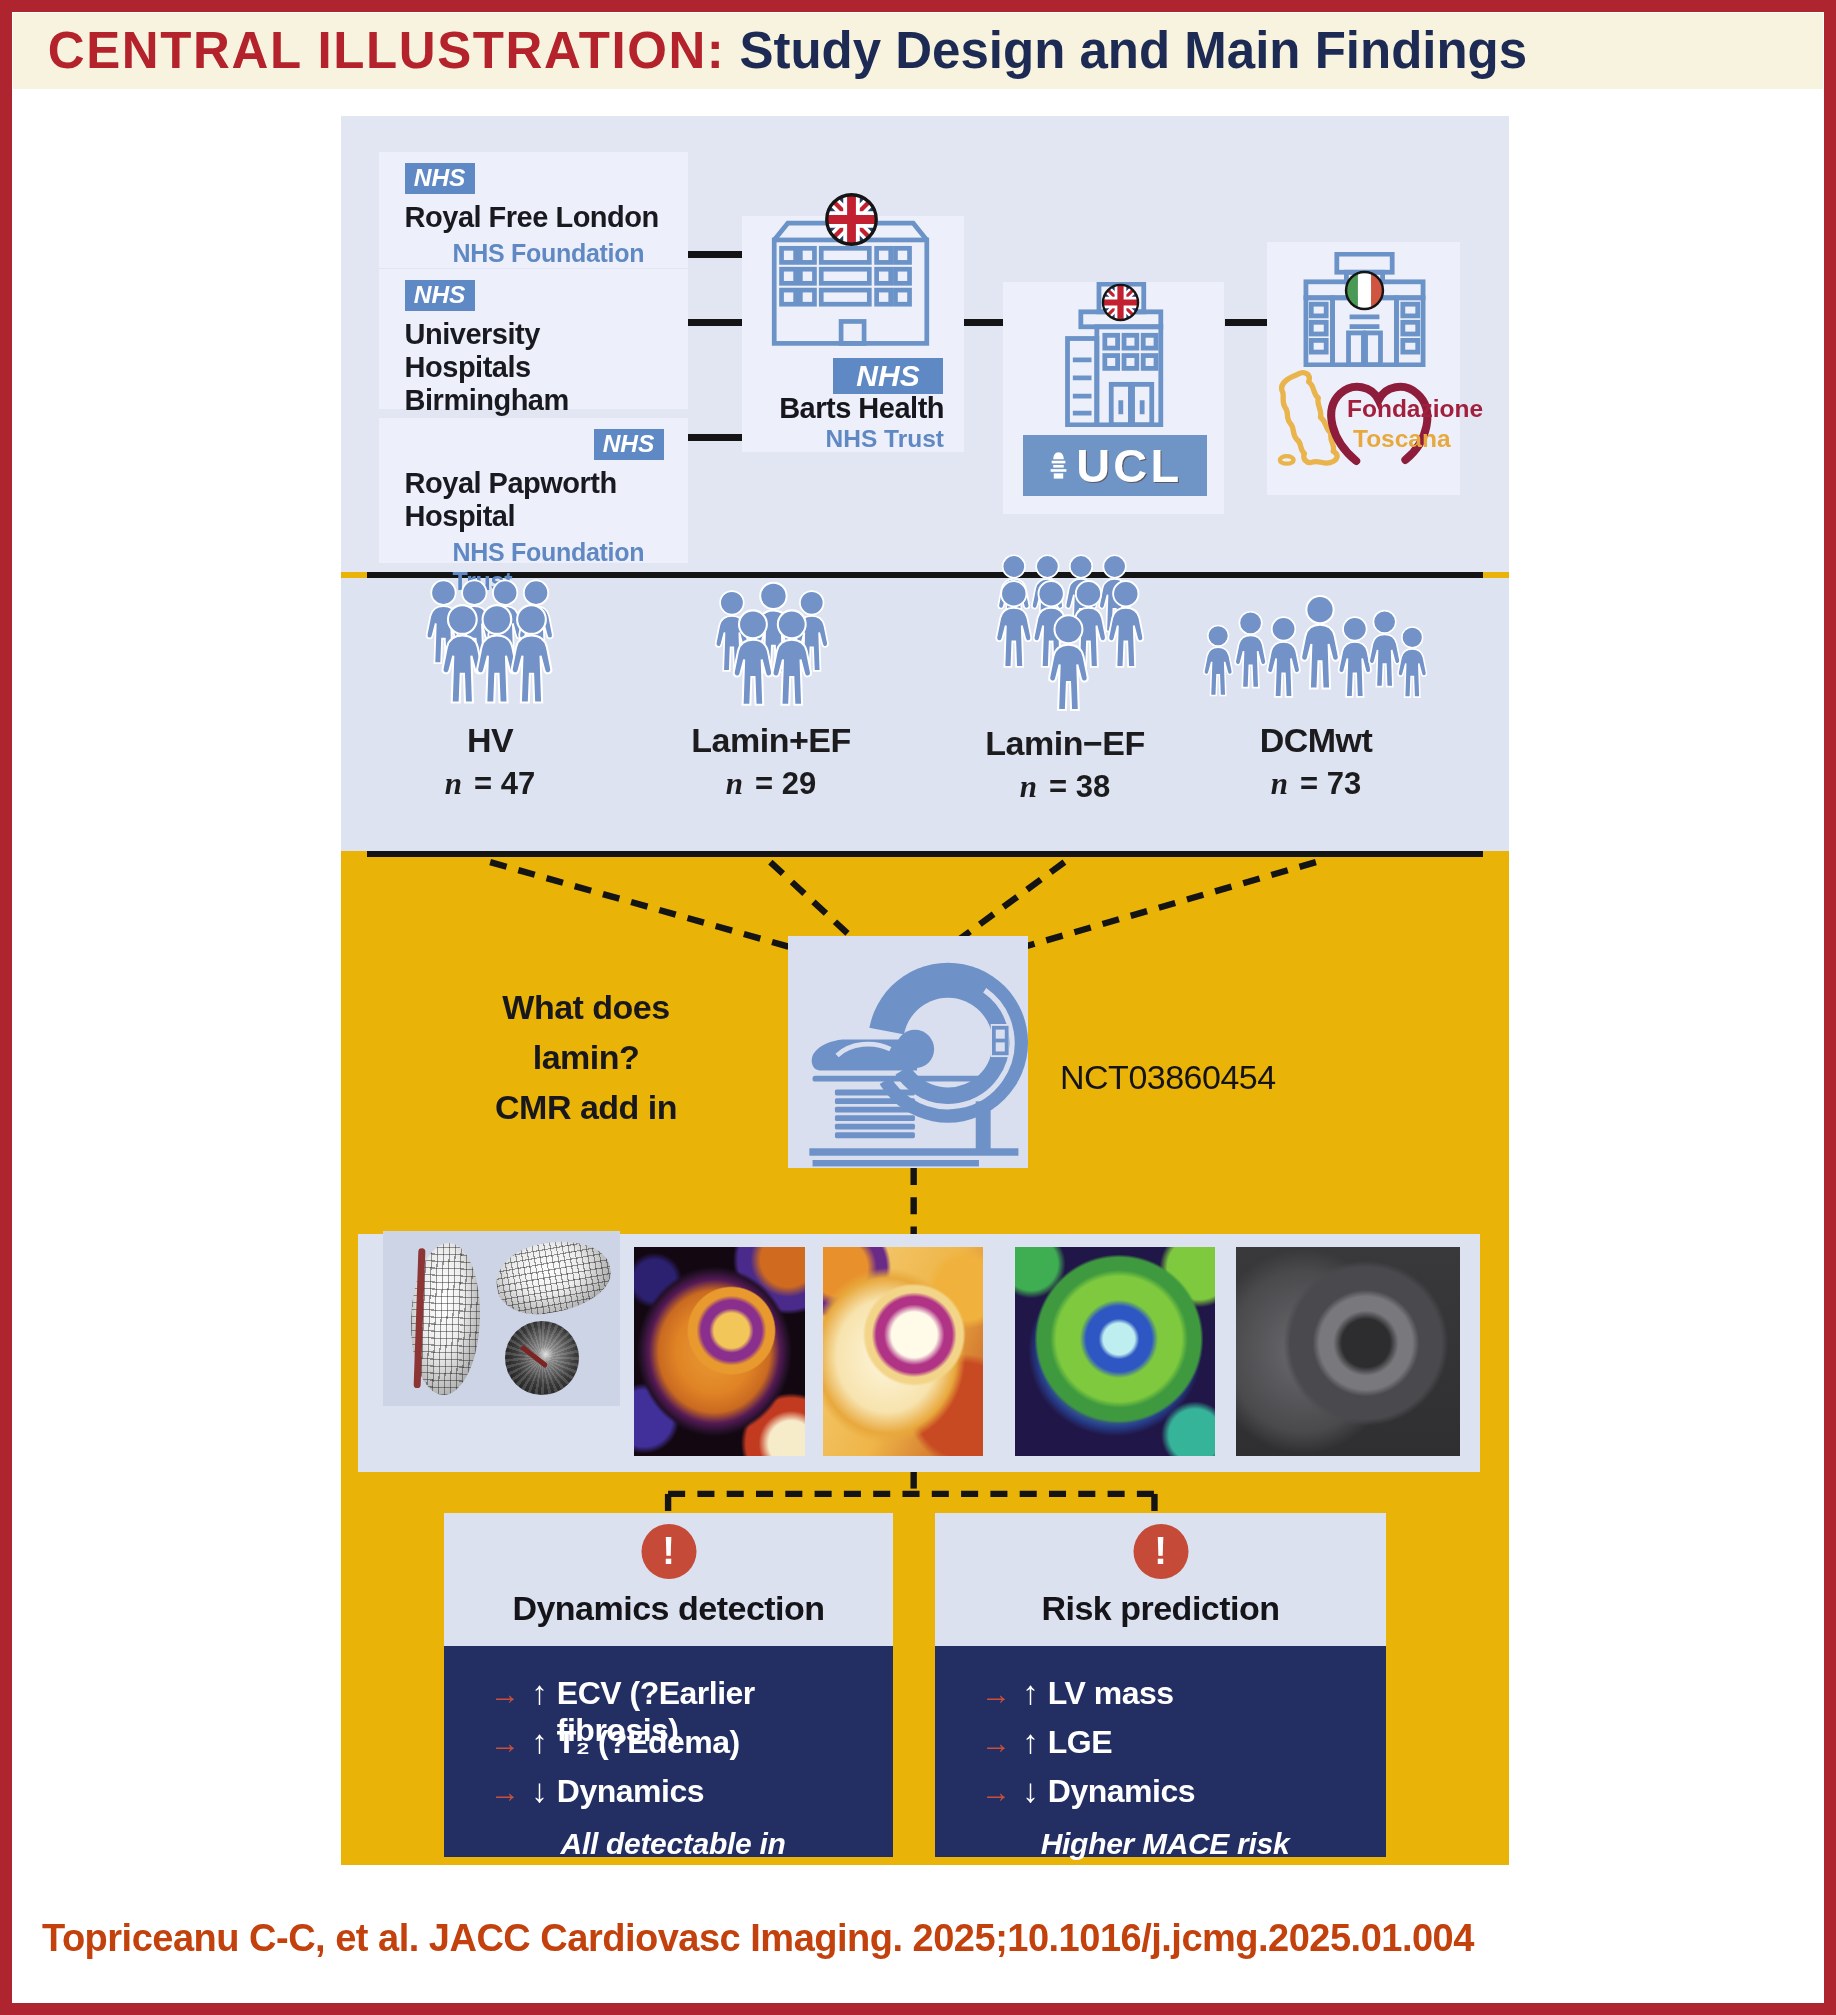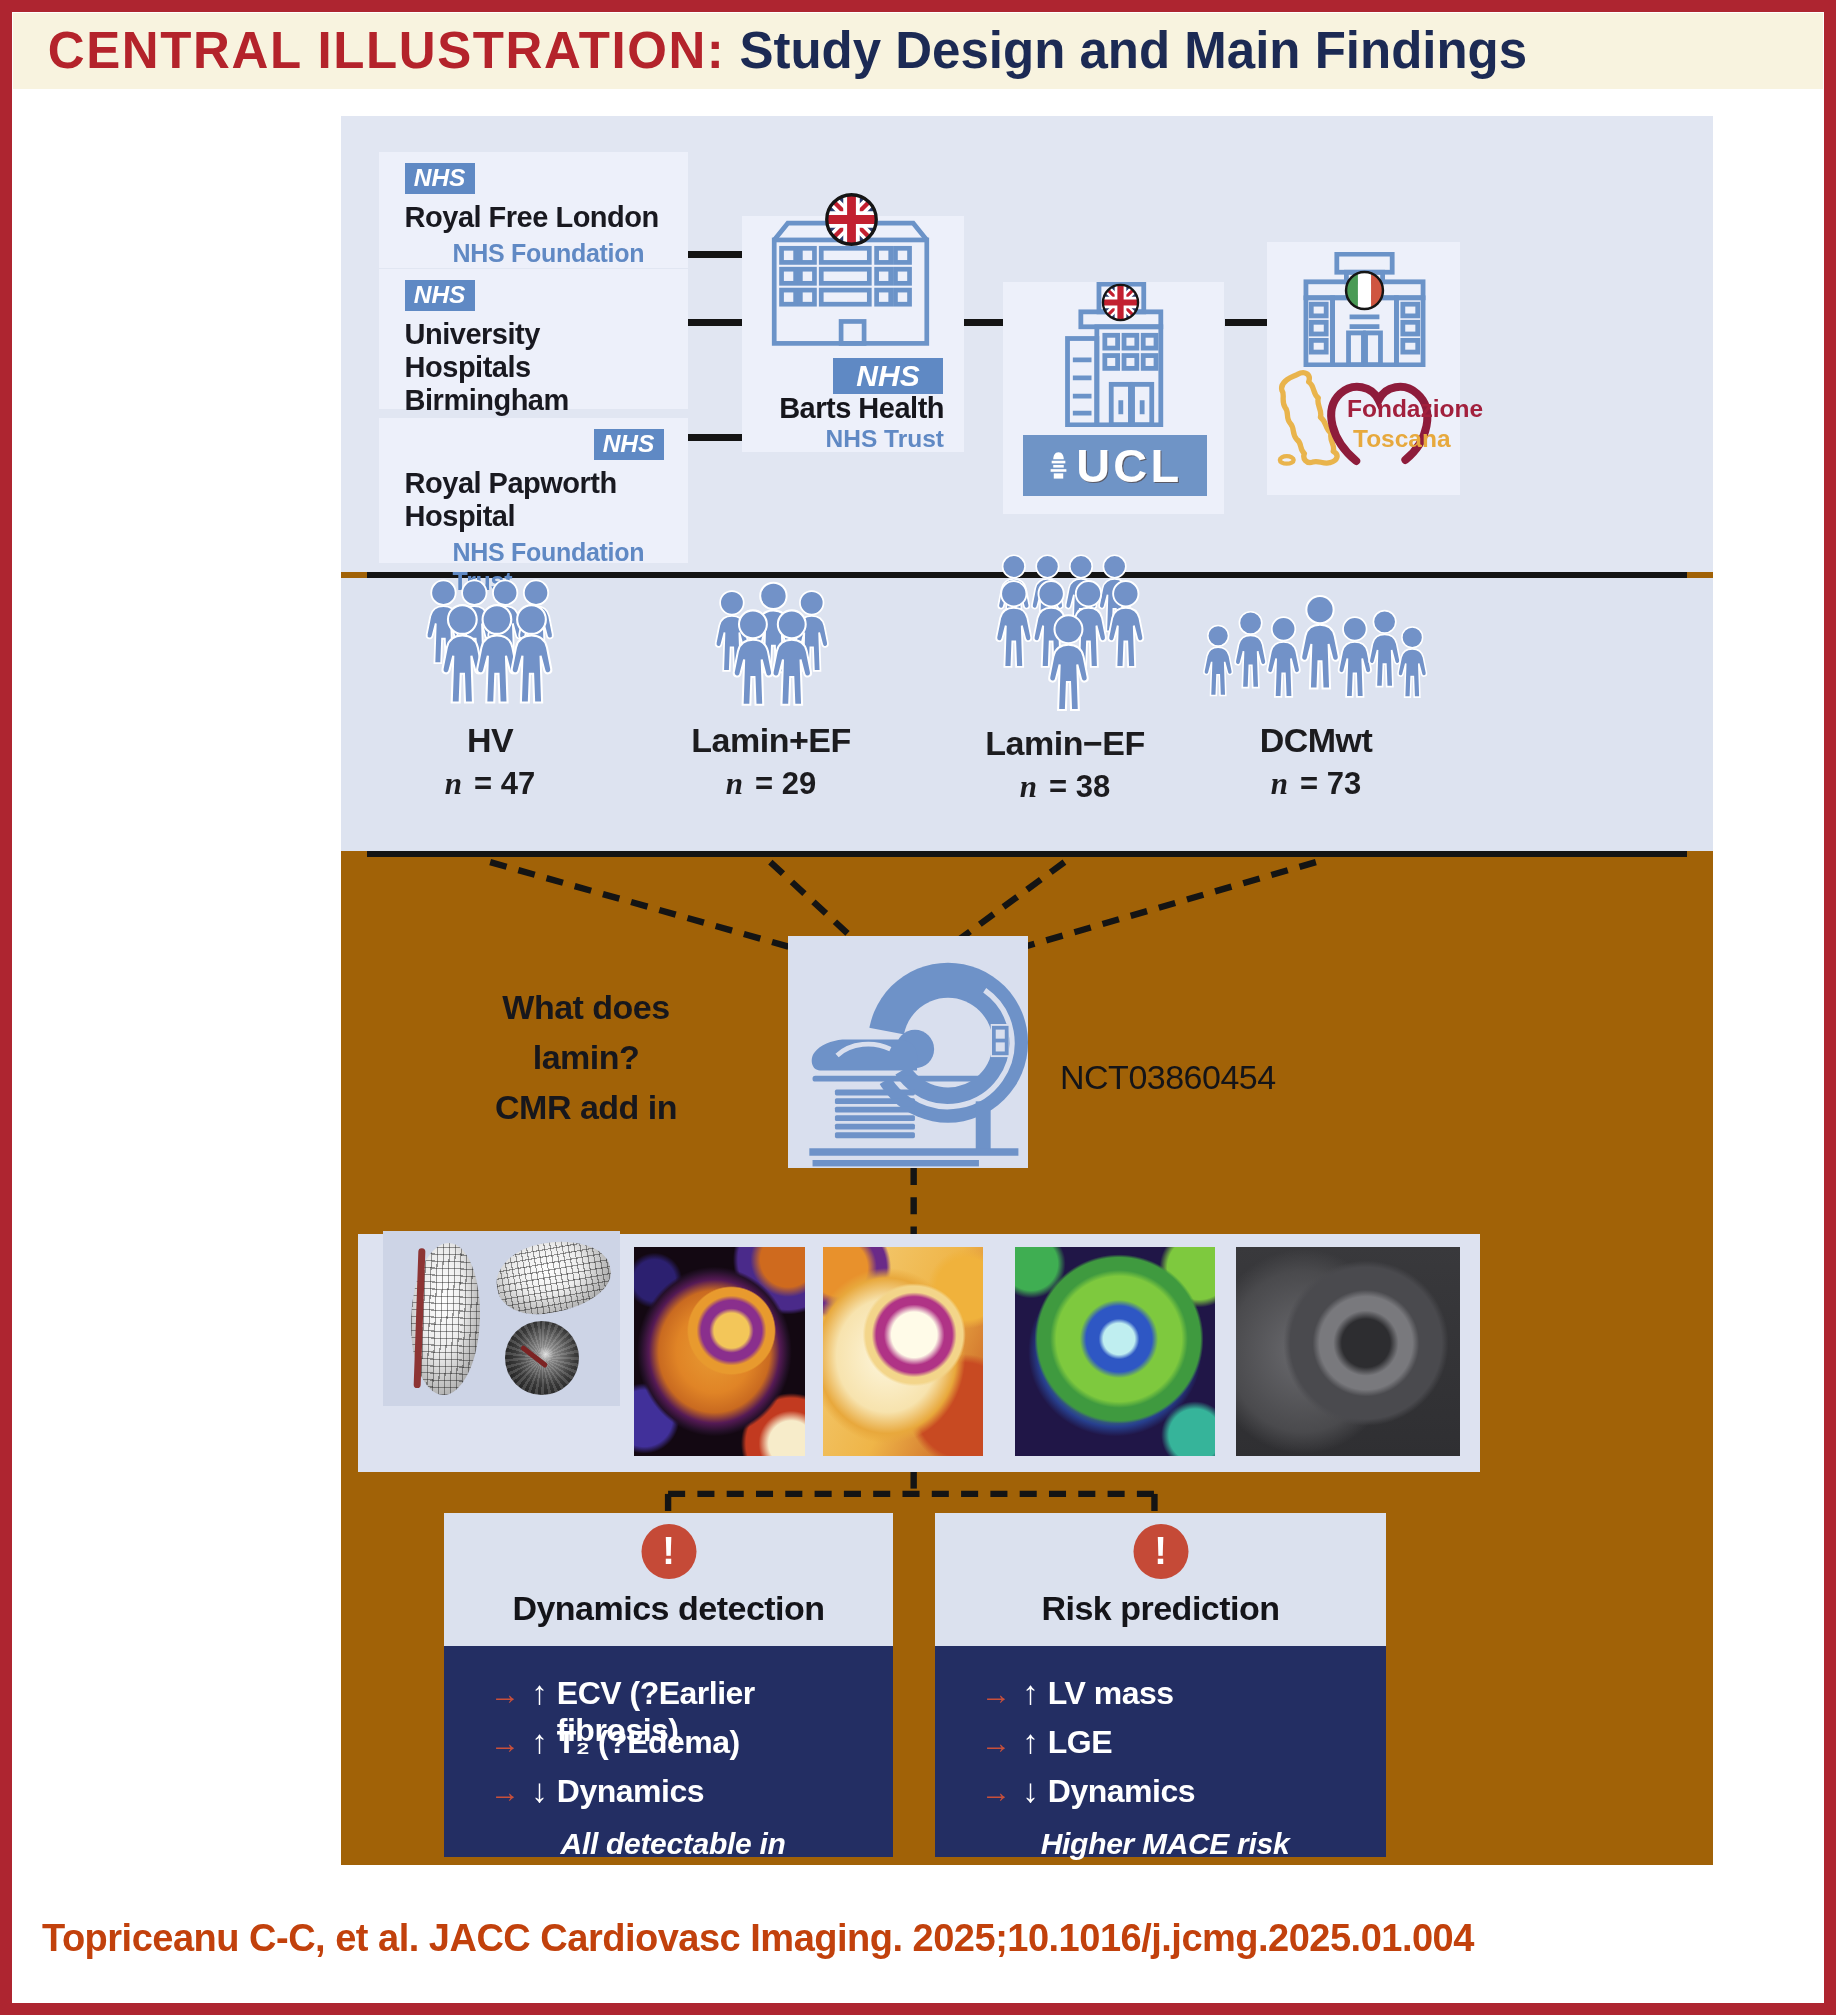--- a/index.html
+++ b/index.html
@@ -7,21 +7,21 @@
     width:1836px;height:2015px;position:relative;background:#ffffff;
     font-family:"Liberation Sans",sans-serif;overflow:hidden;
   }
   .frame{position:absolute;inset:0;border:12.8px solid #ae2530;box-sizing:border-box;pointer-events:none;z-index:50;}
   
   .header{position:absolute;left:12.8px;top:12.8px;right:12.8px;height:76px;background:#f8f3df;
           display:flex;align-items:center;padding-left:35px;box-sizing:border-box;}
   .header .t-red{color:#b4232b;font-weight:bold;font-size:51px;letter-spacing:1.6px;}
   .header .t-navy{color:#1c2a54;font-weight:bold;font-size:51px;margin-left:14px;letter-spacing:0px;}
   
-  .panel{position:absolute;left:341px;top:116px;width:1372px;height:1749px;background:#a16207;}
+  .panel{position:absolute;left:341px;top:116px;width:1156px;height:1749px;background:#eab308;padding-left:12px;}
   .sec-inst{position:absolute;left:0;top:0;width:100%;height:456px;background:#e1e6f2;}
   .sec-cohort{position:absolute;left:0;top:462px;width:100%;height:273px;background:#dde3f0;}
   .hline{position:absolute;left:25.6px;right:25.6px;height:6.4px;background:#141414;}
   .hline1{top:456px;} .hline2{top:735px;}
   
   .card{position:absolute;background:#edf0fa;box-sizing:border-box;}
   .card-l{left:38px;width:309px;padding:10.7px 0 0 25.6px;}
   .c1{top:36px;height:116px;} .c2{top:153px;height:140px;} .c3{top:302px;height:145px;}
   .nhs-badge{background:#5f89c4;color:#fff;font-style:italic;font-weight:bold;
              display:flex;align-items:center;justify-content:center;}

